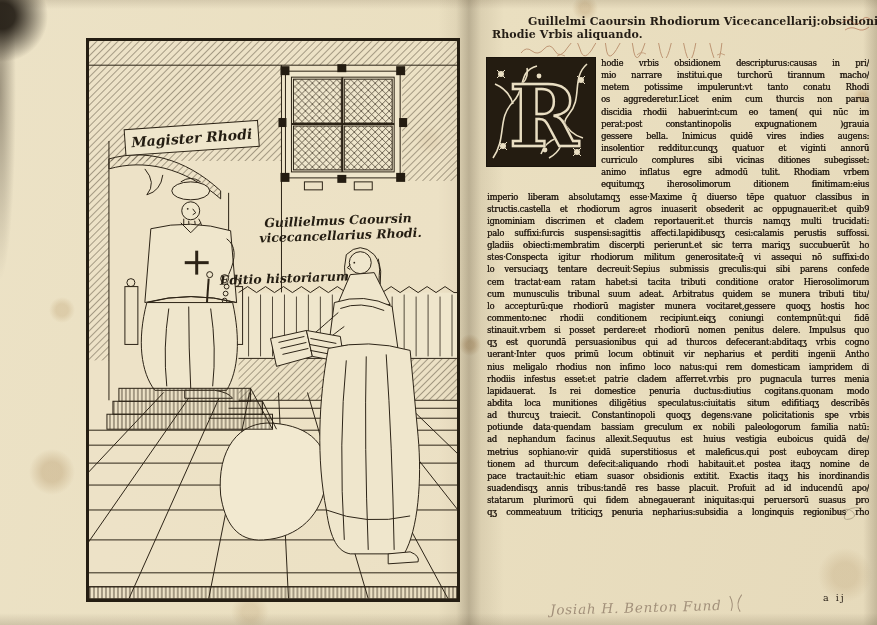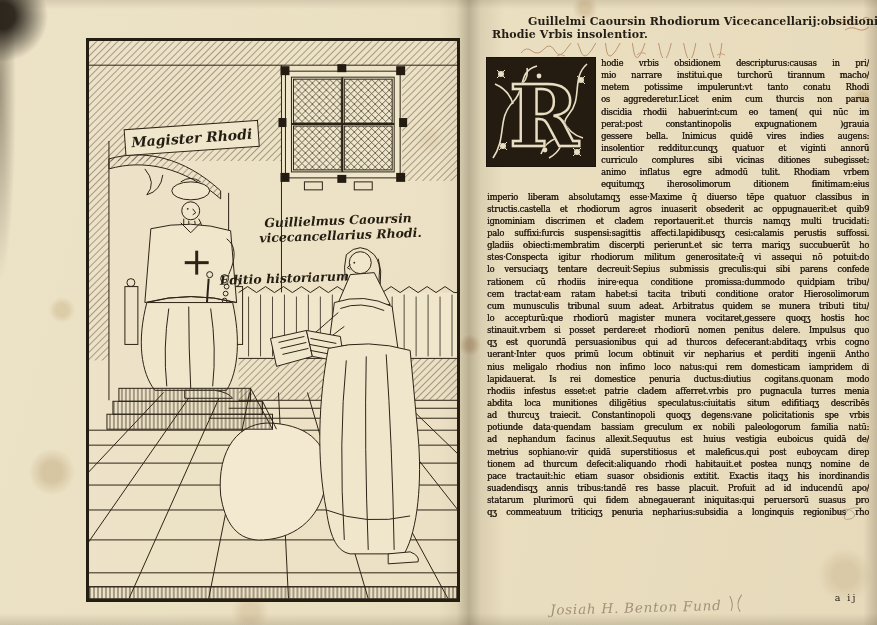--- a/index.html
+++ b/index.html
@@ -38,21 +38,21 @@
   .ms-annot{position:absolute;left:30px;top:43px;opacity:.55;}
   .ms-red{position:absolute;left:352px;top:14px;opacity:.5;}
   .ms-pencil{position:absolute;left:348px;top:505px;opacity:.6;}
   .rp-body{position:absolute;left:0;top:57px;width:382px;color:#2a2118;
     font:8.4px/12.15px "DejaVu Serif",serif;letter-spacing:-.25px;word-spacing:-.6px;
     text-shadow:.3px 0 0 currentColor;}
   .initialbox{float:left;width:108px;height:108px;margin:1px 6px 16px 0;background:#241c11;
     box-shadow:0 0 0 1px #1a140c;}
   .initialbox svg{display:block;width:100%;height:100%;}
   .tline{text-align:justify;text-align-last:justify;height:12.15px;overflow:hidden;}
-  .sig{position:absolute;left:336px;top:592px;width:46px;font:9.5px "DejaVu Serif",serif;color:#2a2118;letter-spacing:2px;text-align:center;}
+  .sig{position:absolute;left:336px;top:592px;width:46px;font:9.5px "DejaVu Serif",serif;color:#2a2118;letter-spacing:2px;}
   
   .benton{position:absolute;left:550px;top:596px;color:#a2907a;
     font:italic 13.5px "DejaVu Serif",serif;letter-spacing:.8px;transform:rotate(-1.5deg);white-space:nowrap;}
   .benton svg{vertical-align:-4px;margin-left:4px;}
 </style>
 </head>
 <body>
 
 <div class="scan">
 
@@ -237,21 +237,21 @@
 
         <rect x="0" y="547" width="369" height="12" fill="url(#pv)"></rect>
         <line x1="0" y1="547" x2="369" y2="547"></line>
       </g>
     </svg>
   </div>
 
   <div class="rightpage">
 
     <div class="rp-h rp-h1">Guillelmi Caoursin Rhodiorum Vicecancellarij:obsidionis</div>
-    <div class="rp-h rp-h2">Rhodie Vrbis insolentior.</div>
+    <div class="rp-h rp-h2">Rhodie Vrbis aliquando.</div>
 
     <svg class="ms-annot" width="260" height="15">
       <path d="M4,10 q5,-7 11,-2 t12,-2 t11,2 t13,-4 t12,2 t14,-3 t12,1 t13,-2 t14,2 t12,-4 t14,2 t12,-1 t13,1 t12,-3 t14,2 t12,-2 t13,1" fill="none" stroke="#9a5a36" stroke-width="1"></path>
       <path d="M40,13 q4,-3 8,0 M120,12 q4,-4 9,-1 M200,12 q4,-3 8,0" fill="none" stroke="#9a5a36" stroke-width=".8"></path>
     </svg>
     <svg class="ms-red" width="34" height="22">
       <path d="M3,9 q5,-6 10,-1 t9,-1 t9,-2 M6,16 q6,-4 12,-1 t12,-2" fill="none" stroke="#a34a2e" stroke-width="1"></path>
     </svg>
     <svg class="ms-pencil" width="30" height="16">
       <path d="M2,10 q9,-10 16,-3 q4,5 -3,7 q-8,2 -5,-5 q3,-8 17,-6" fill="none" stroke="#8d8168" stroke-width="1"></path>
@@ -290,38 +290,38 @@
           <div class="tline">gessere bella. Inimicus quidē vires indies augens:</div>
           <div class="tline">insolentior redditur.cunqʒ quatuor et viginti annorū</div>
           <div class="tline">curriculo complures sibi vicinas ditiones subegisset:</div>
           <div class="tline">animo inflatus egre admodū tulit. Rhodiam vrbem</div>
           <div class="tline">equitumqʒ iherosolimorum ditionem finitimam:eius</div>
           <div class="tline">imperio liberam absolutamqʒ esse·Maxime q̄ diuerso tēpe quatuor classibus in</div>
           <div class="tline">structis.castella et rhodiorum agros inuaserit obsederit ac oppugnauerit:et quib9</div>
           <div class="tline">ignominiam discrimen et cladem reportauerit.et thurcis namqʒ multi trucidati:</div>
           <div class="tline">palo suffixi:furcis suspensi:sagittis affecti.lapidibusqʒ cesi:calamis perustis suffossi.</div>
           <div class="tline">gladiis obiecti:membratim discerpti perierunt.et sic terra mariqʒ succubuerūt ho</div>
-          <div class="tline">stes·Conspecta igitur rhodiorum militum generositate:q̄ vi assequi nō potuit:do</div>
+          <div class="tline">stes·Conspecta igitur rhodiorum militum generositate:q̄ vi assequi nō suffixi:do</div>
           <div class="tline">lo versuciaqʒ tentare decreuit·Sepius submissis greculis:qui sibi parens confede</div>
-          <div class="tline">rationem cū rhodiis inire·equa conditione promissa:dummodo quidpiam tribu/</div>
           <div class="tline">cem tractat·eam ratam habet:si tacita tributi conditione orator Hierosolimorum</div>
           <div class="tline">cum munusculis tribunal suum adeat. Arbitratus quidem se munera tributi titu/</div>
           <div class="tline">lo accepturū:que rhodiorū magister munera vocitaret,gessere quoqʒ hostis hoc</div>
+          <div class="tline">commento:nec rhodii conditionem recipiunt.eiqʒ coniungi contempnūt:qui fidē</div>
           <div class="tline">stinauit.vrbem si posset perdere:et rhodiorū nomen penitus delere. Impulsus quo</div>
           <div class="tline">qʒ est quorundā persuasionibus qui ad thurcos defecerant:abditaqʒ vrbis cogno</div>
           <div class="tline">uerant·Inter quos primū locum obtinuit vir nepharius et perditi ingenii Antho</div>
           <div class="tline">nius meligalo rhodius non infimo loco natus:qui rem domesticam iampridem di</div>
+          <div class="tline">rhodiis infestus esset:et patrie cladem afferret.vrbis pro pugnacula turres menia</div>
           <div class="tline">lapidauerat. Is rei domestice penuria ductus:diutius cogitans.quonam modo</div>
-          <div class="tline">rhodiis infestus esset:et patrie cladem afferret.vrbis pro pugnacula turres menia</div>
           <div class="tline">abdita loca munitiones diligētius speculatus:ciuitatis situm edifitiaqʒ describēs</div>
           <div class="tline">ad thurcuʒ traiecit. Constantinopoli quoqʒ degens:vane policitationis spe vrbis</div>
           <div class="tline">potiunde data·quendam bassiam greculum ex nobili paleologorum familia natū:</div>
           <div class="tline">ad nephandum facinus allexit.Sequutus est huius vestigia euboicus quidā de/</div>
           <div class="tline">metrius sophiano:vir quidā superstitiosus et maleficus.qui post euboycam direp</div>
-          <div class="tline">tionem ad thurcum defecit:aliquando rhodi habitauit.et postea nunqʒ nomine de</div>
+          <div class="tline">tionem ad thurcum defecit:aliquando rhodi habitauit.et postea itaqʒ nomine de</div>
           <div class="tline">pace tractauit:hic etiam suasor obsidionis extitit. Exactis itaqʒ his inordinandis</div>
           <div class="tline">suadendisqʒ annis tribus:tandē res basse placuit. Profuit ad id inducendū apo/</div>
           <div class="tline">statarum plurimorū qui fidem abnegauerant iniquitas:qui peruersorū suasus pro</div>
           <div class="tline">qʒ commeatuum triticiqʒ penuria nepharius:subsidia a longinquis regionibus rho</div>
         </div>
     </div>
 
     <div class="sig">a ij</div>
   </div>
 

